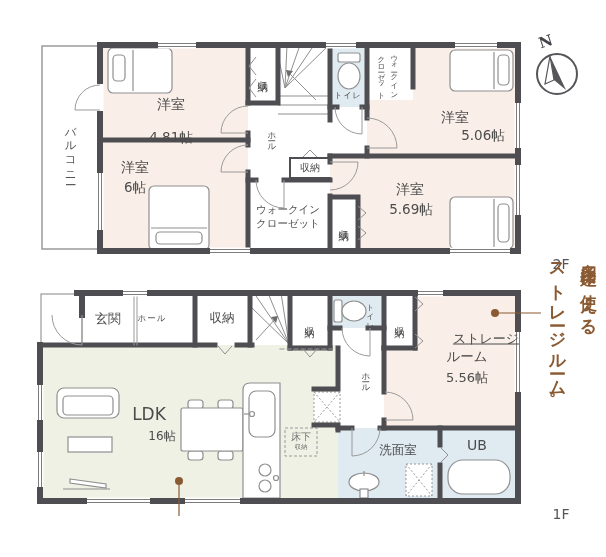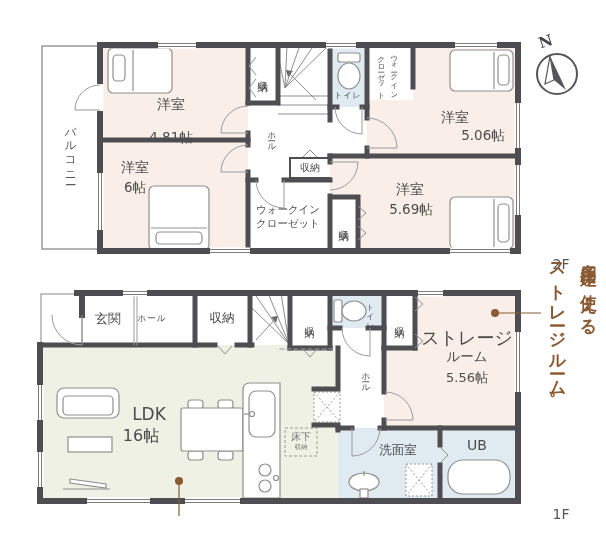--- a/index.html
+++ b/index.html
@@ -293,26 +293,26 @@
 <div class="lbl" style="left:410px;top:189px;font-size:14px;">洋室</div>
 <div class="lbl" style="left:411px;top:210px;font-size:13.5px;">5.69帖</div>
 <div class="lbl floor-tag" style="left:513px;top:264px;font-size:14px;">2F</div>
 
 <div class="lbl" style="left:108px;top:318px;font-size:13px;">玄関</div>
 <div class="lbl" style="left:152px;top:318px;font-size:8.5px;letter-spacing:1px;">ホール</div>
 <div class="lbl" style="left:222px;top:318px;font-size:12.5px;">収納</div>
 <div class="lbl v" style="left:309px;top:320px;font-size:10px;">収納</div>
 <div class="lbl v" style="left:370px;top:312px;font-size:7.5px;letter-spacing:0.5px;">トイレ</div>
 <div class="lbl v" style="left:399px;top:320px;font-size:10px;">収納</div>
-<div class="lbl" style="left:467px;top:338px;font-size:18px;">ストレージ</div>
+<div class="lbl" style="left:486px;top:338px;font-size:13px;text-decoration:underline;">ストレージ</div>
 <div class="lbl" style="left:467px;top:357px;font-size:13.5px;">ルーム</div>
 <div class="lbl" style="left:467px;top:377px;font-size:13px;">5.56帖</div>
 <div class="lbl v" style="left:366px;top:378px;font-size:8.5px;letter-spacing:1px;">ホール</div>
 <div class="lbl" style="left:149px;top:414px;font-size:17px;">LDK</div>
-<div class="lbl" style="left:141px;top:436px;font-size:16px;">16帖</div>
+<div class="lbl" style="left:162px;top:436px;font-size:12px;">16帖</div>
 <div class="lbl" style="left:301px;top:437px;font-size:10px;color:#777;">床下</div>
 <div class="lbl" style="left:301px;top:447px;font-size:6.5px;color:#777;">収納</div>
 <div class="lbl" style="left:398px;top:450px;font-size:12.5px;">洗面室</div>
 <div class="lbl" style="left:477px;top:445px;font-size:14px;">UB</div>
 <div class="lbl floor-tag" style="left:513px;top:514px;font-size:14px;">1F</div>
 
 <div class="lbl" style="left:546px;top:42px;font-size:15px;font-weight:bold;color:#44444a;transform:translate(-50%,-50%) rotate(-18deg);font-family:'DejaVu Serif',serif;">N</div>
 
 <div class="note note-v" style="left:578px;top:250px;font-size:17px;">多用途に使える</div>
 <div class="note note-v" style="left:547px;top:250px;font-size:17px;">ストレージルーム。</div>

